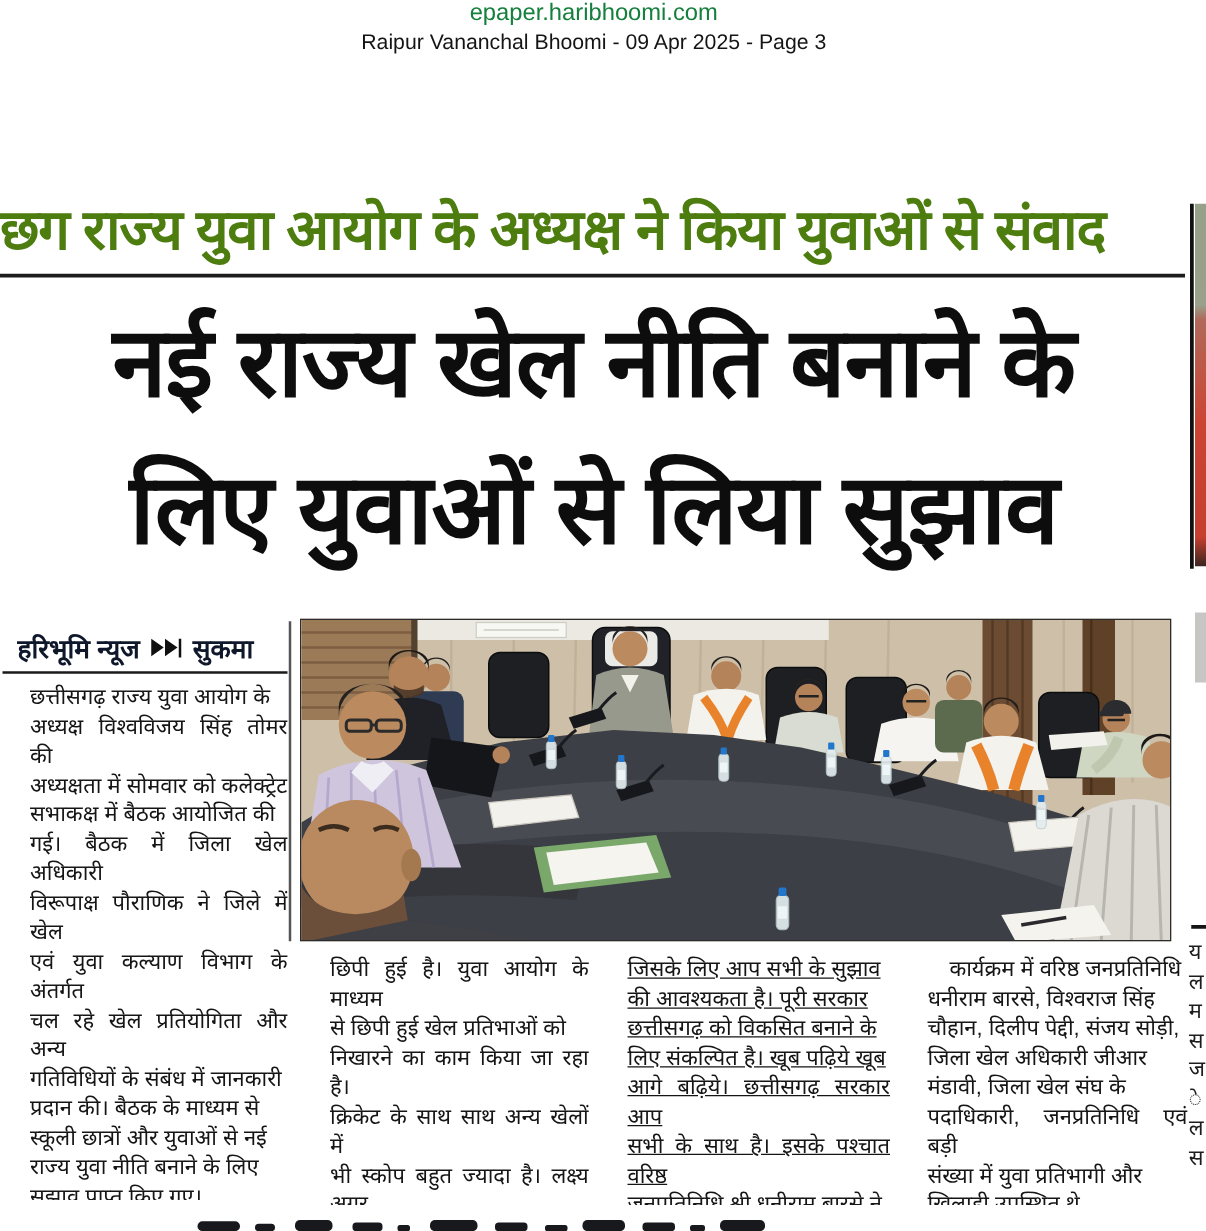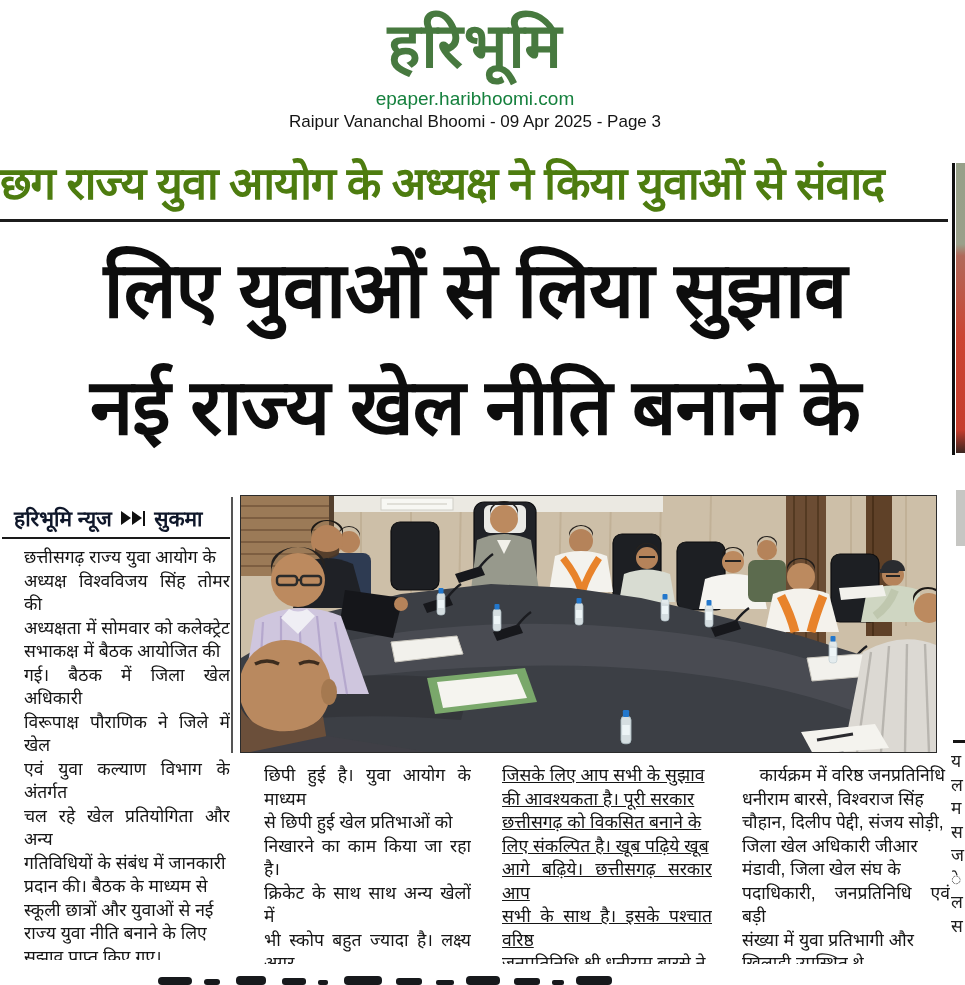--- a/index.html
+++ b/index.html
@@ -67,30 +67,29 @@
   .edge-gray   { position:absolute; left:956px; top:490px; width:9px; height:56px; background:#c6c6c3; }
   .edge-dash   { position:absolute; left:953px; top:740px; width:12px; height:2.5px; background:#151515; }
   .edge-frags  { position:absolute; left:951px; top:750px; width:14px; height:230px;
                  font-size:17.5px; line-height:23.5px; color:#1d1d1d;
                  white-space:pre-line; overflow:hidden; }
 </style>
 </head>
 <body>
 
 <div class="masthead">
-  <div class="logo">हरिभूमि</div>
   <div class="site-url">epaper.haribhoomi.com</div>
   <div class="edition-line">Raipur Vananchal Bhoomi - 09 Apr 2025 - Page 3</div>
 </div>
 
 <div class="kicker">छग राज्य युवा आयोग के अध्यक्ष ने किया युवाओं से संवाद</div>
 <div class="kicker-rule"></div>
 <div class="headline">
+  <div>नई राज्य खेल नीति बनाने के</div>
   <div>लिए युवाओं से लिया सुझाव</div>
-  <div>नई राज्य खेल नीति बनाने के</div>
 </div>
 
 <div class="byline">
   <span>हरिभूमि न्यूज</span>
   <span class="dbl-arrow">
       <i></i>
       <i></i>
       <b></b>
     </span>
   <span>सुकमा</span>

